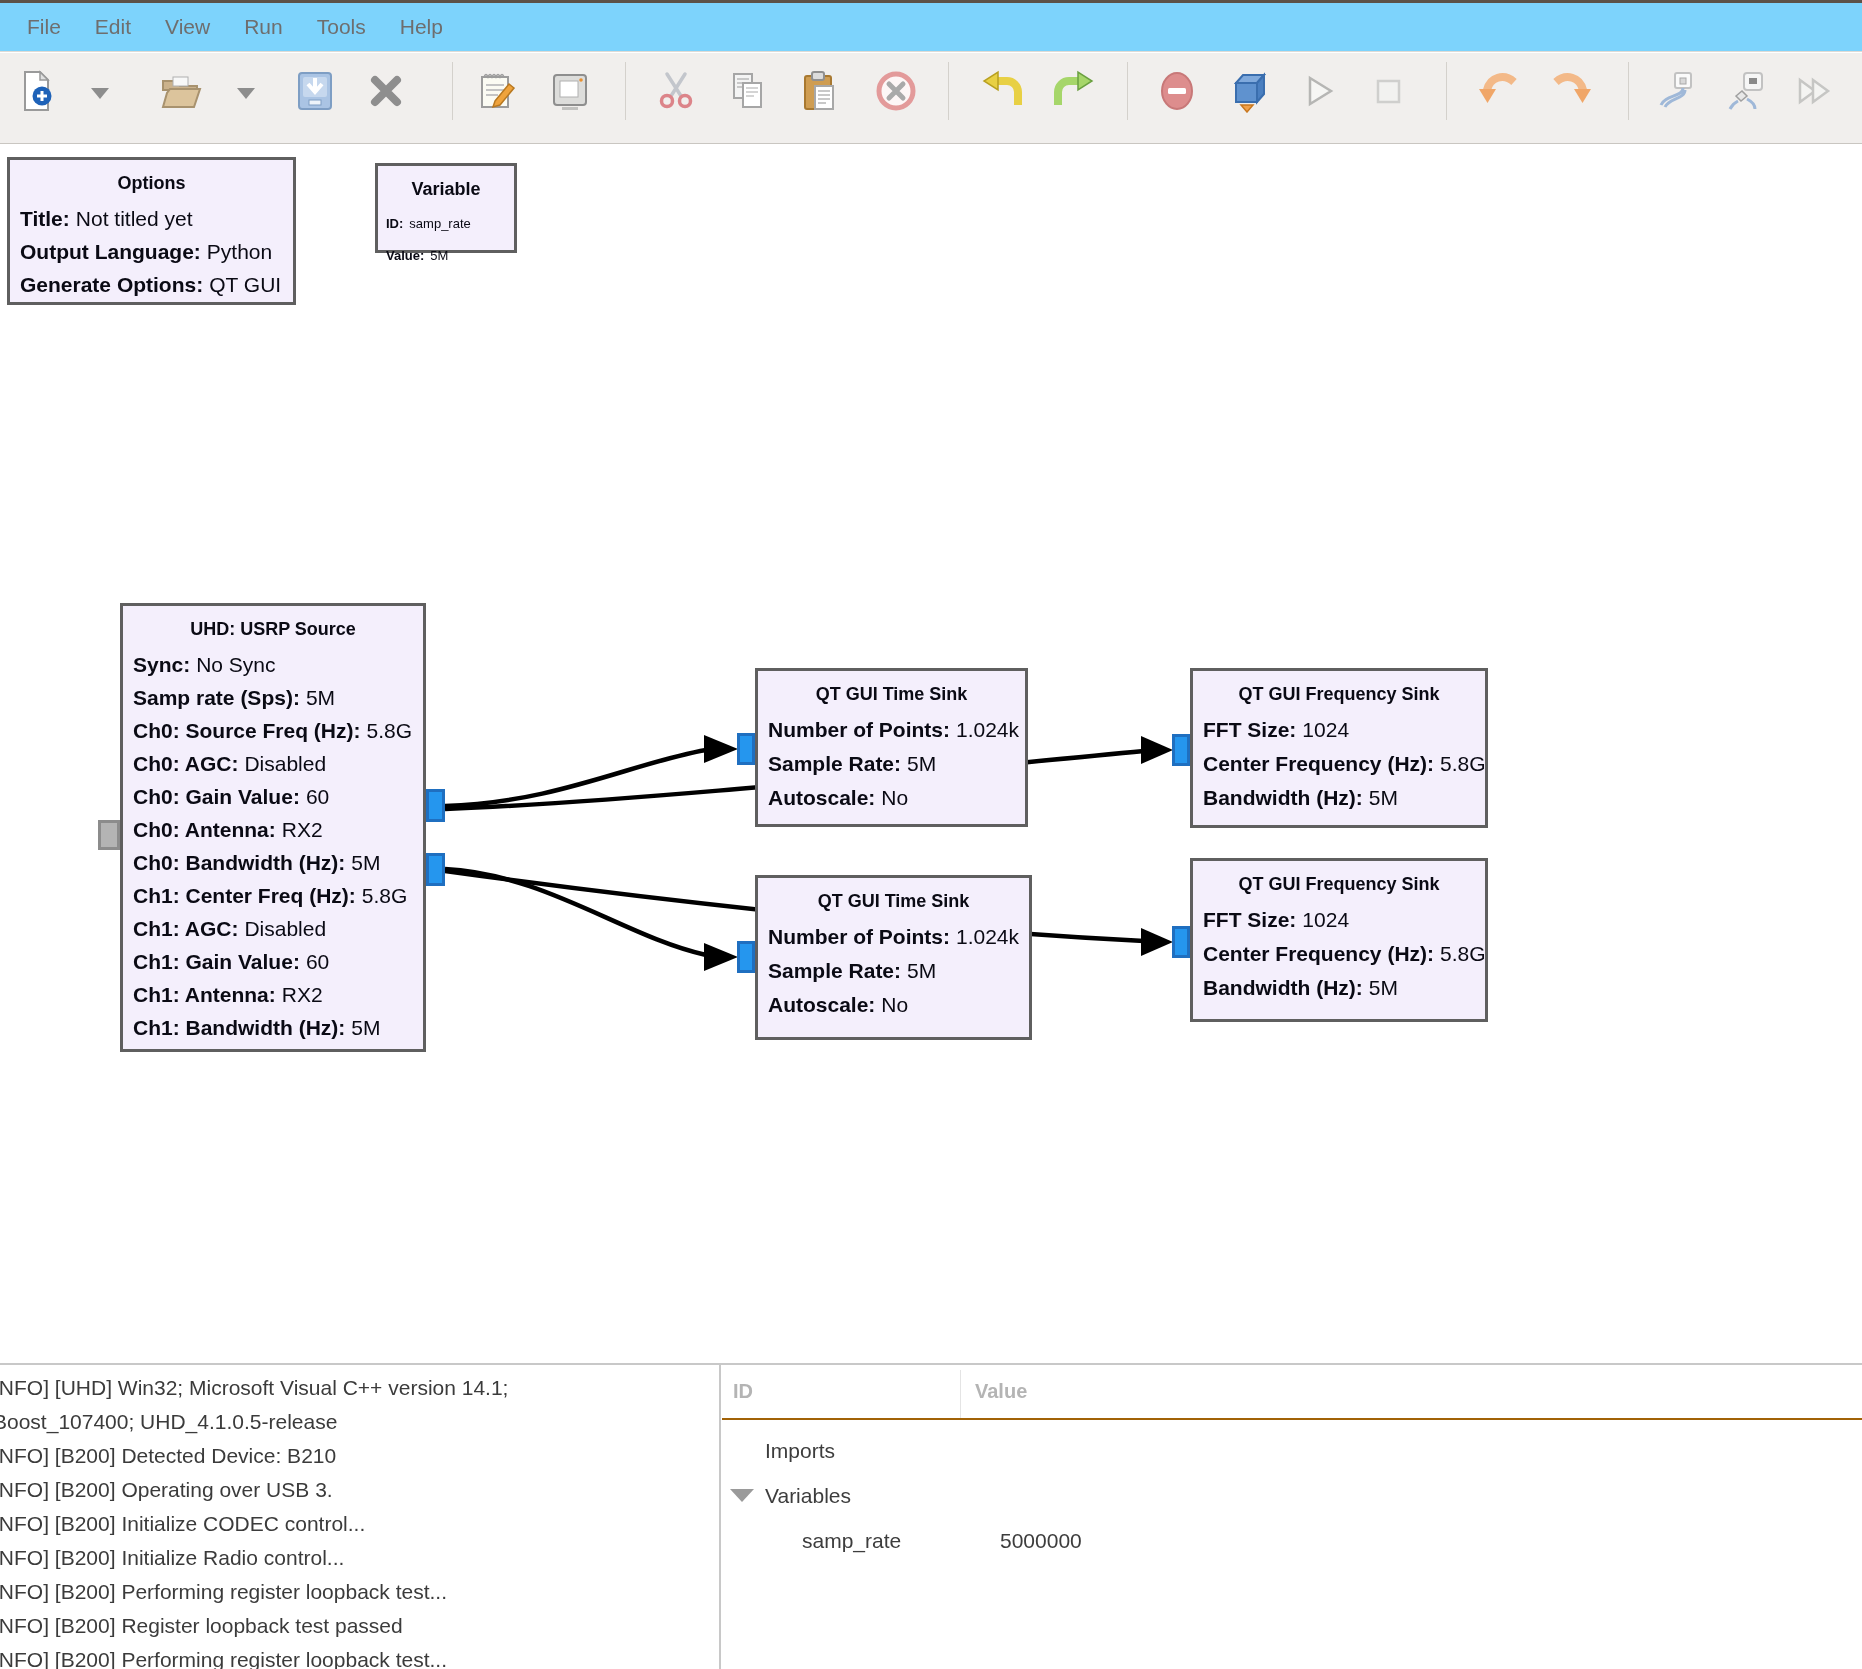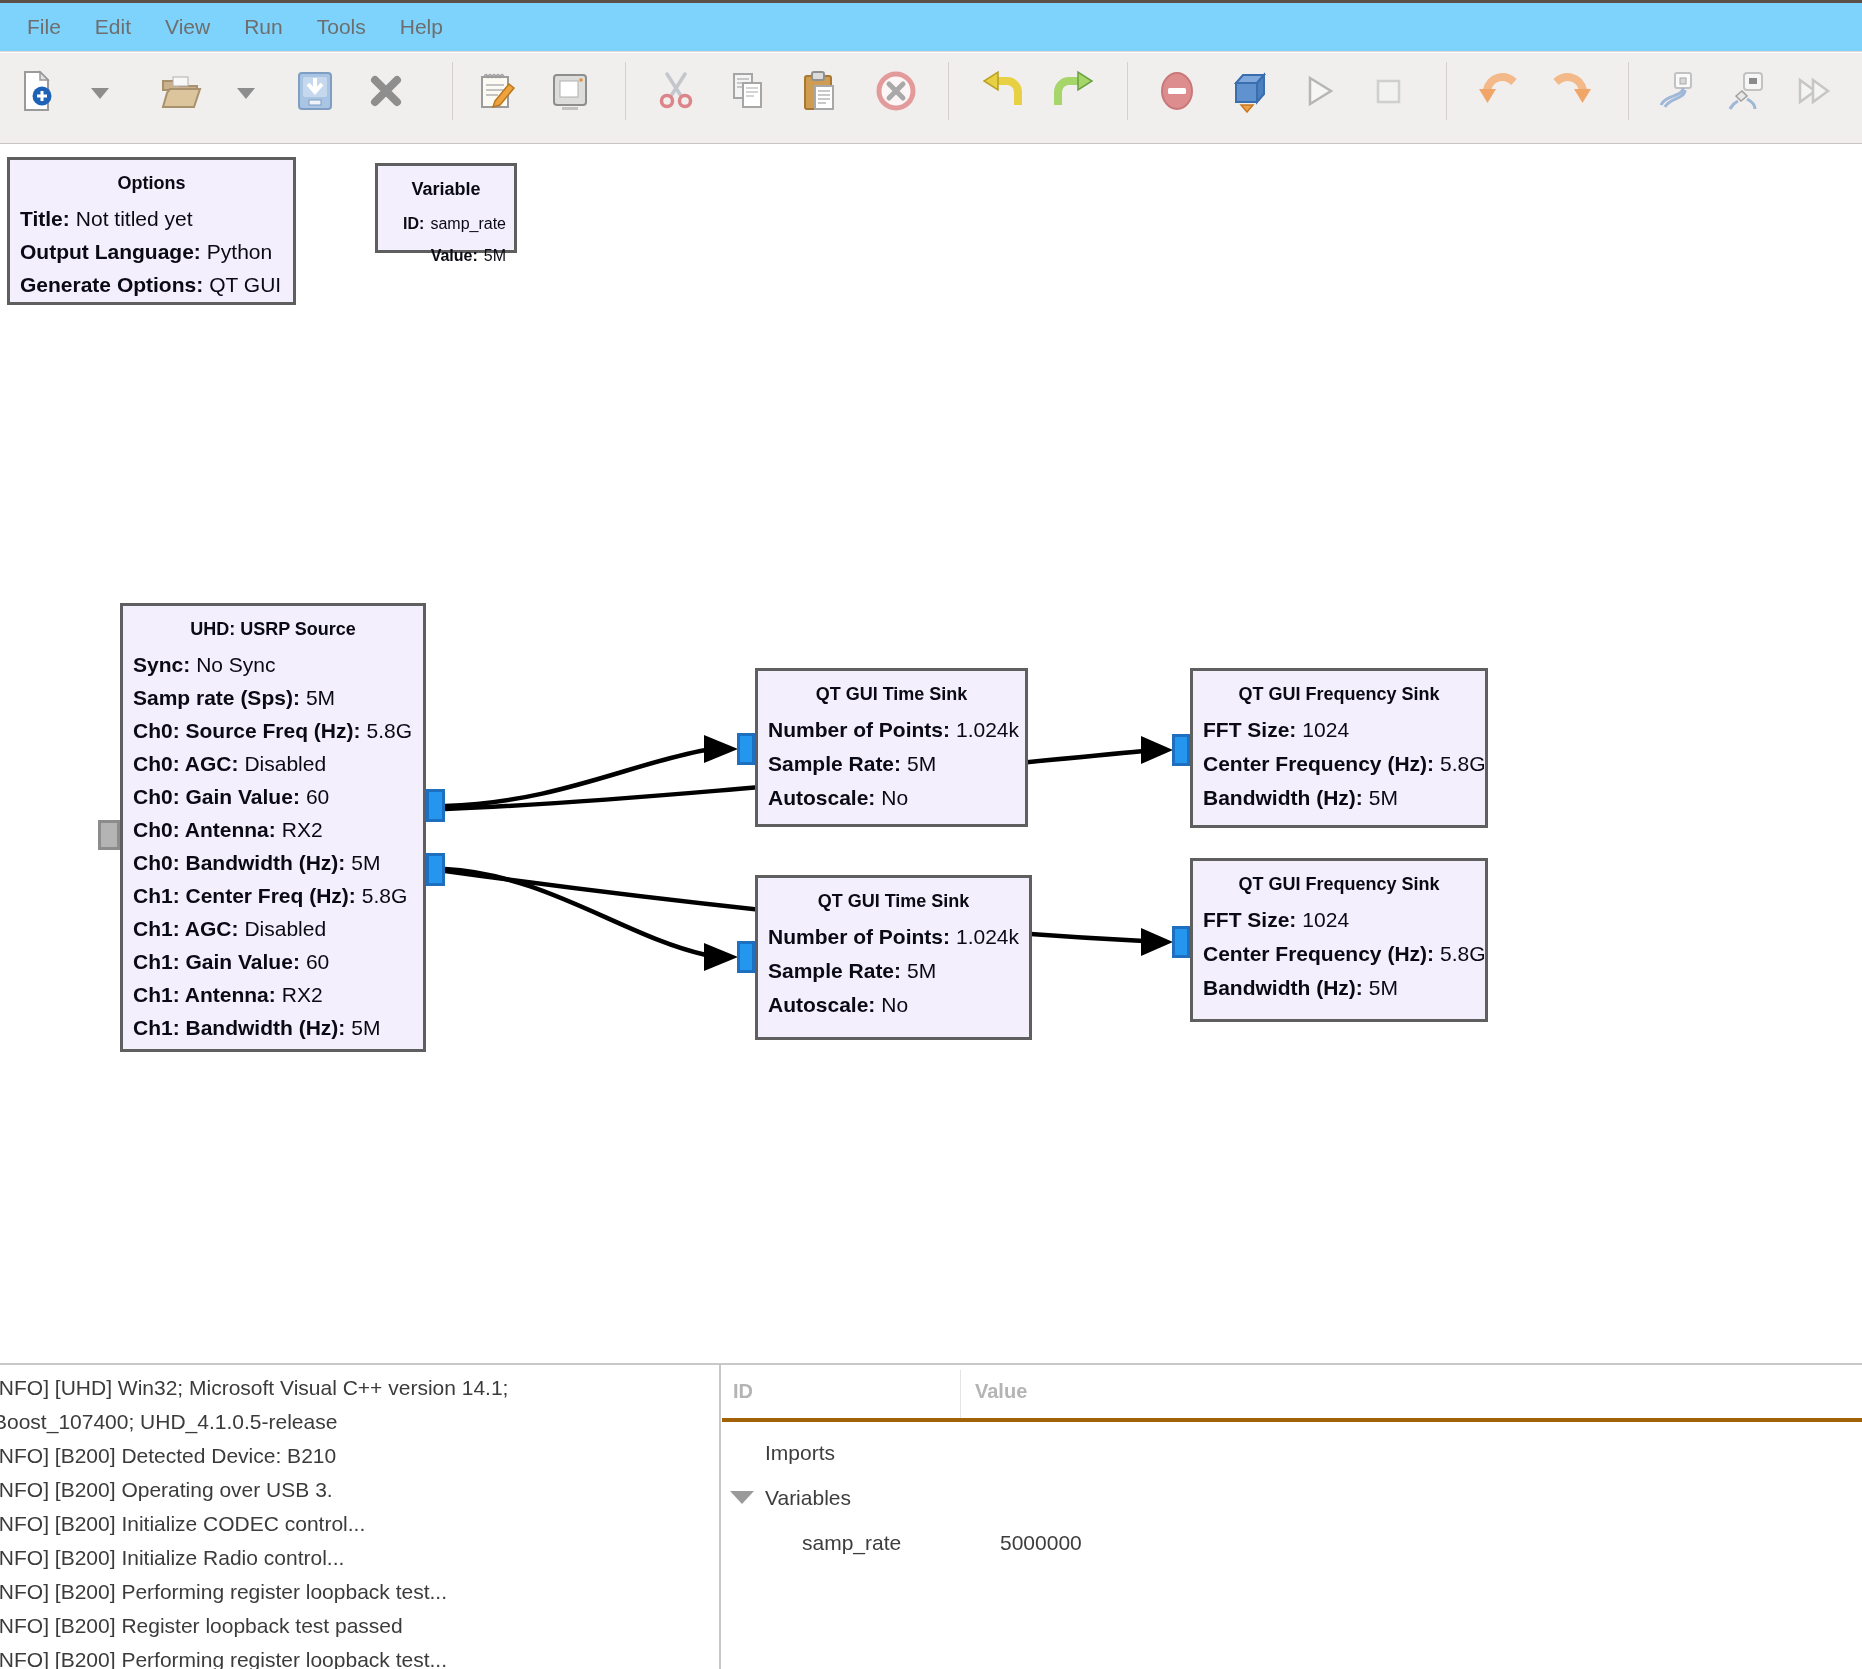--- a/index.html
+++ b/index.html
@@ -18,35 +18,35 @@
   .tb-sep{position:absolute;top:62px;width:1px;height:58px;background:#d4d1cc;}
 
   
   .canvas{position:absolute;left:0;top:144px;width:1862px;height:1219px;background:#ffffff;}
   .conn-layer{position:absolute;left:0;top:0;width:1862px;height:1669px;}
 
   .block{position:absolute;background:#f4effc;border:3px solid #5f5f5f;box-sizing:border-box;}
   .block-title{font-weight:bold;font-size:18px;color:#0a0a14;text-align:center;padding:10px 4px 6px;line-height:26px;white-space:nowrap;}
   .param{font-size:21px;color:#0a0a14;padding:0 10px;line-height:33px;height:33px;white-space:nowrap;}
   .sink .param{line-height:34px;height:34px;}
-  .small .param{line-height:32px;height:32px;font-size:16px;padding:0 8px;text-align:right;}
+  .small .param{line-height:32px;height:32px;font-size:13px;padding:0 8px;}
   .param .k{font-weight:bold;margin-right:6px;}
 
   .port{position:absolute;box-sizing:border-box;}
   .port-out,.port-in{background:#2596ee;border:3px solid #1f6fc0;}
   .port-msg{background:#b4b4b4;border:3px solid #8c8c8c;}
 
   
   .console-top-line{position:absolute;left:0;top:1363px;width:100%;height:2px;background:#c8c8c8;}
   .console-log{position:absolute;left:0;top:1365px;width:717px;height:304px;overflow:hidden;padding-top:6px;}
   .log-line{font-size:21px;color:#3b3b3b;line-height:34px;white-space:nowrap;margin-left:-7px;}
   .panel-divider{position:absolute;left:719px;top:1365px;width:2px;height:304px;background:#c8c8c8;}
 
   .inspector{position:absolute;left:722px;top:1365px;width:1140px;height:304px;}
-  .insp-header{position:relative;height:53px;border-bottom:4px solid #a16207;}
+  .insp-header{position:relative;height:53px;border-bottom:2px solid #a16207;}
   .insp-h-id{position:absolute;left:11px;top:0;line-height:53px;font-size:20px;font-weight:bold;color:#b4b4b4;}
   .insp-h-value{position:absolute;left:253px;top:0;line-height:53px;font-size:20px;font-weight:bold;color:#b4b4b4;}
   .insp-col-line{position:absolute;left:238px;top:5px;width:1px;height:48px;background:#e4e4e4;}
   .insp-rows{padding-top:8px;}
   .insp-row{position:relative;height:45px;font-size:21px;color:#3d3d3d;}
   .insp-label-1{position:absolute;left:43px;line-height:45px;}
   .insp-label-2{position:absolute;left:80px;line-height:45px;}
   .insp-value{position:absolute;left:246px;line-height:45px;margin-left:32px;}
   .tri-down{position:absolute;left:8px;top:16px;width:0;height:0;
             border-left:12px solid transparent;border-right:12px solid transparent;border-top:13px solid #9a9a9a;}

